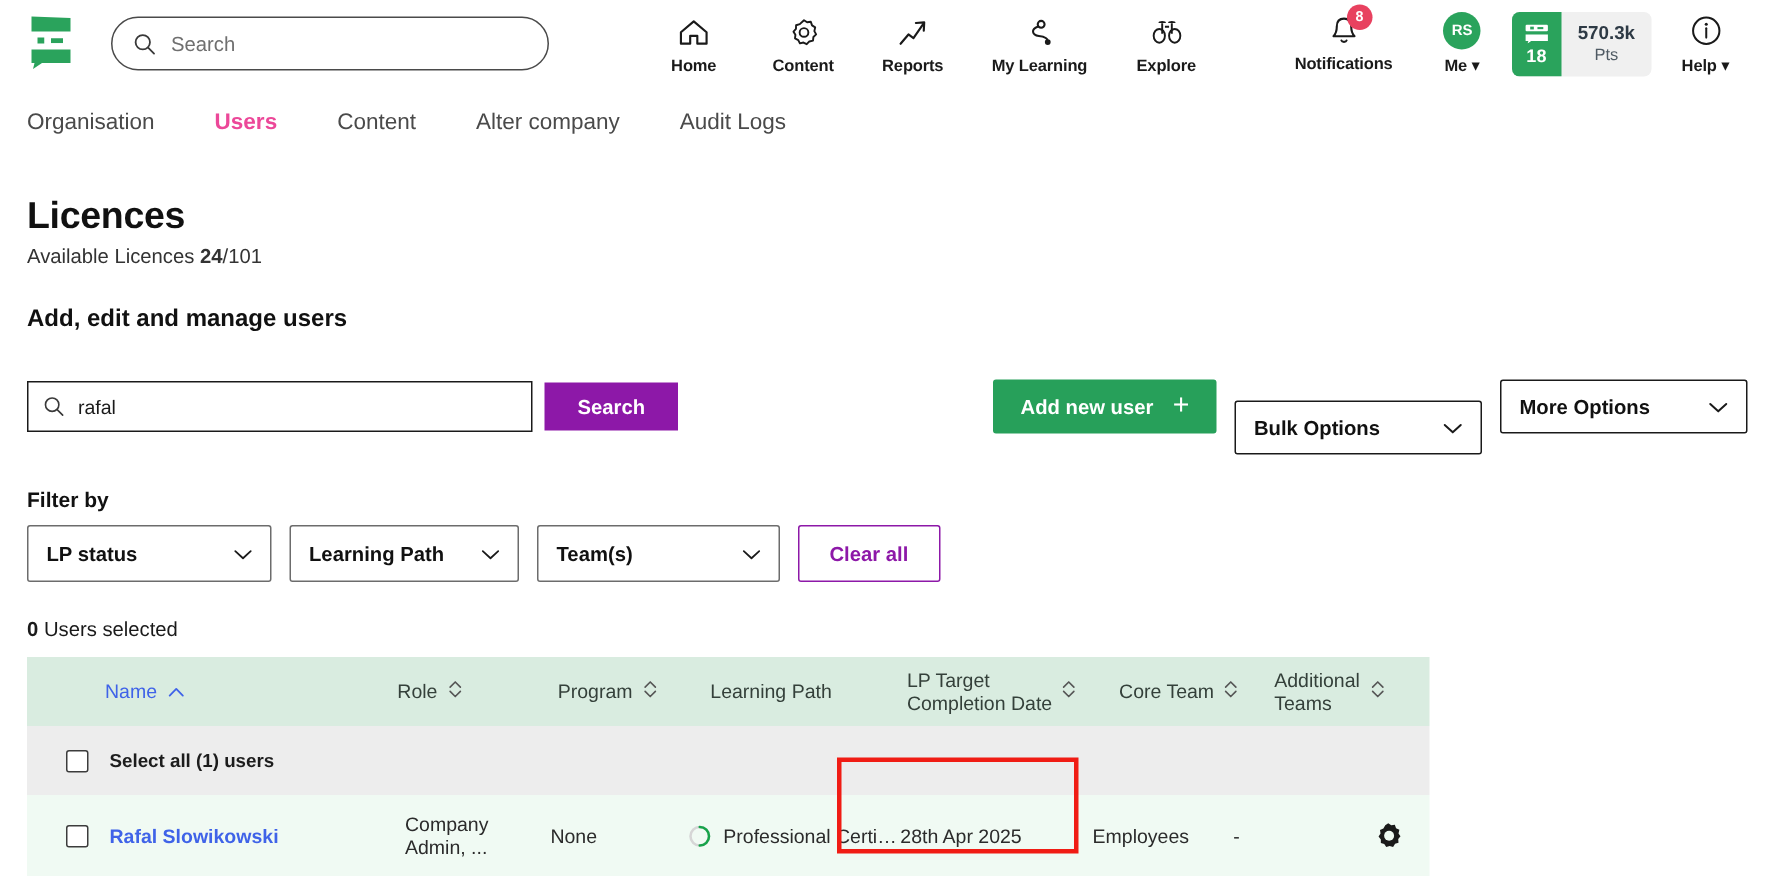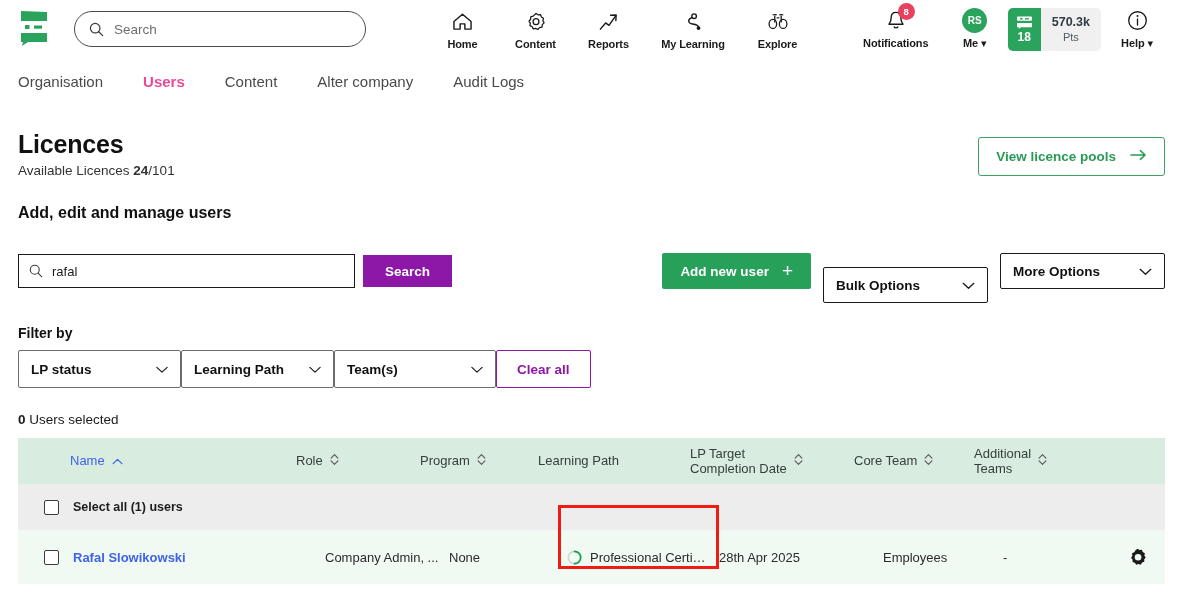--- a/index.html
+++ b/index.html
@@ -168,21 +168,21 @@
     height: 36px; min-width: 165px;
     border: 1px solid #1a1a1a; background: #fff;
     display: flex; align-items: center;
     padding: 0 12px; margin-left: 12px;
     font-size: 13.5px; font-weight: bold; color: #111;
     cursor: pointer; border-radius: 2px;
   }
   .opt-select .chev { margin-left: auto; }
 
   .filter-label { font-size: 14px; font-weight: bold; margin-top: 22px; color: #111; }
-  .filter-row { display: flex; align-items: flex-end; margin-top: 9px; }
+  .filter-row { display: flex; align-items: flex-end; margin-top: 9px; gap: 12px; }
   .filter-select {
     height: 38px; border: 1px solid #6c6c6c; background: #fff;
     display: flex; align-items: center; padding: 0 12px;
     font-size: 13.5px; font-weight: bold; color: #111;
     cursor: pointer; border-radius: 2px;
   }
   .filter-select.w1 { width: 163px; }
   .filter-select.w2 { width: 153px; }
   .filter-select.w3 { width: 162px; }
   .filter-select .chev { margin-left: auto; }
@@ -191,21 +191,21 @@
     color: #8d18a8; font-size: 13.5px; font-weight: bold;
     display: flex; align-items: center; justify-content: center;
     padding: 0 20px; cursor: pointer; border-radius: 2px;
     margin-left: 0;
   }
 
   .selected-count { font-size: 13.5px; margin-top: 24px; color: #1a1a1a; }
   .selected-count b { font-weight: bold; }
 
   
-  .table { margin-top: 11px; width: 1147px; }
+  .table { margin-top: 11px; width: 935px; }
   .thead {
     background: #d9ece0;
     display: flex; align-items: center;
     height: 46px;
     font-size: 13px; color: #34403a; font-weight: normal;
   }
   .th { display: flex; align-items: center; gap: 7px; }
   .th .txt { line-height: 1.18; }
   .th.name { width: 278px; padding-left: 52px; color: #3f63e8; }
   .th.role { width: 124px; }
@@ -404,28 +404,20 @@
 
 <div class="page">
 
   <div class="title-row">
     <div>
       <div class="page-title">Licences</div>
       <div class="avail">
         <span>Available Licences </span><b>24</b><span>/101</span>
       </div>
     </div>
-    <div class="pools-btn">
-      <span>View licence pools</span>
-      <span>
-        <svg width="17" height="12" viewBox="0 0 18 12">
-          <path d="M1 6 L16 6 M11 1.4 L16 6 L11 10.6" fill="none" stroke="#2a9a55" stroke-width="1.6" stroke-linecap="round" stroke-linejoin="round"></path>
-        </svg>
-      </span>
-    </div>
   </div>
 
   <div class="subhead">Add, edit and manage users</div>
 
   <div class="action-row">
     <div class="user-search">
       <svg class="mag" width="14" height="14" viewBox="0 0 16 16">
         <circle cx="6.6" cy="6.6" r="5.1" fill="none" stroke="#3a3a3a" stroke-width="1.25"></circle>
         <line x1="10.4" y1="10.4" x2="14.6" y2="14.6" stroke="#3a3a3a" stroke-width="1.25" stroke-linecap="round"></line>
       </svg>

